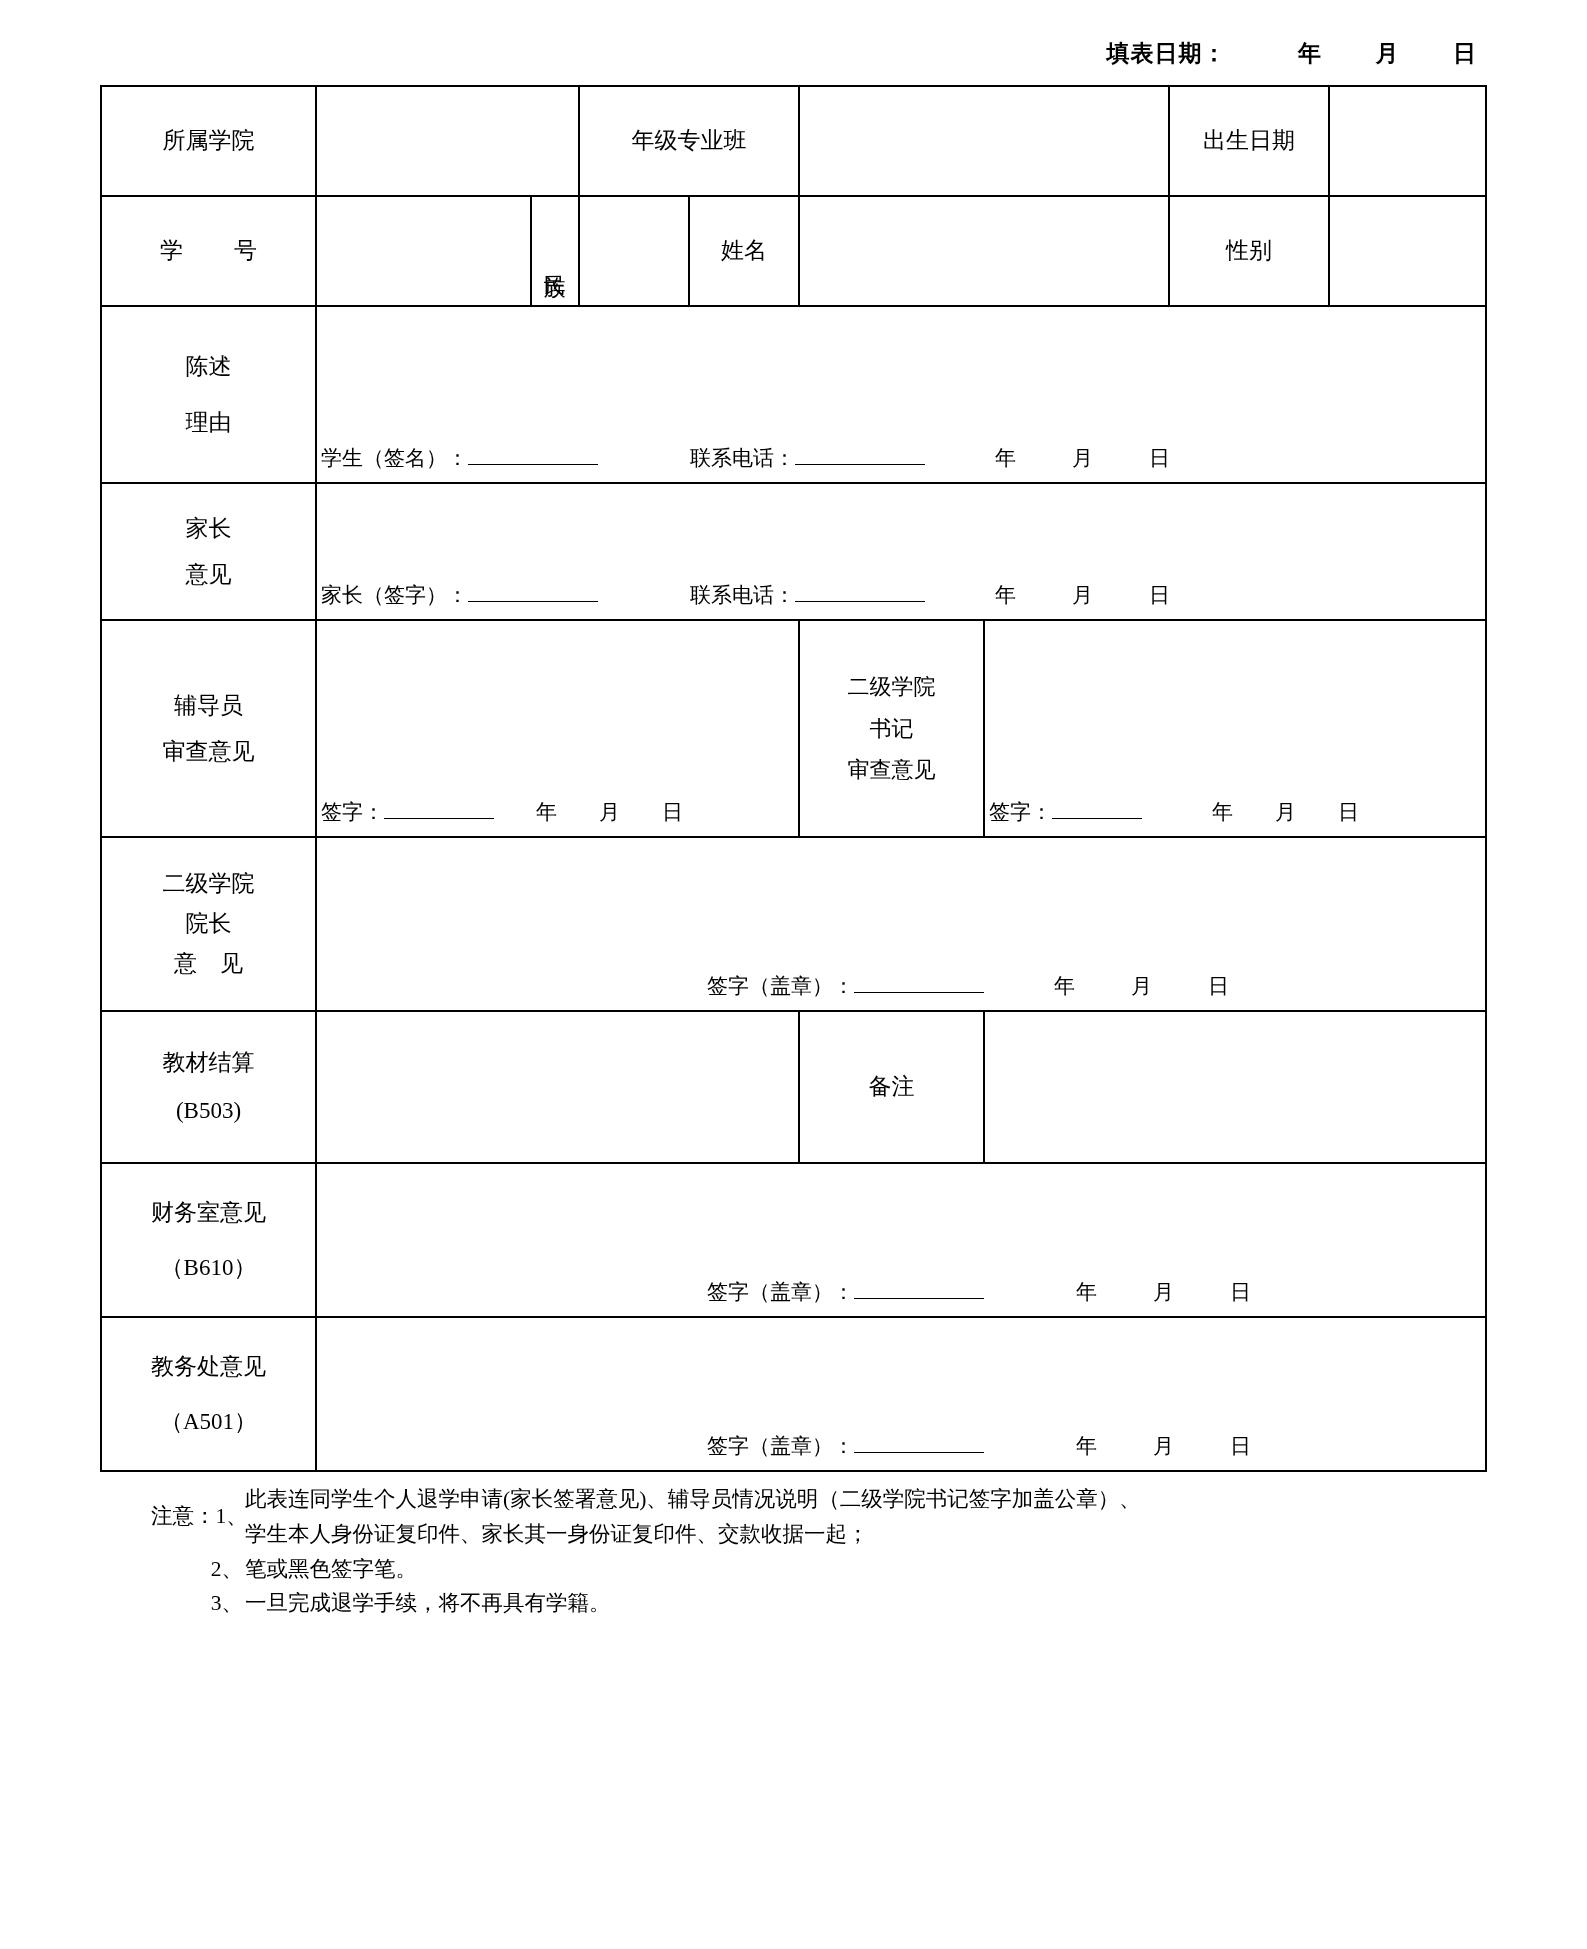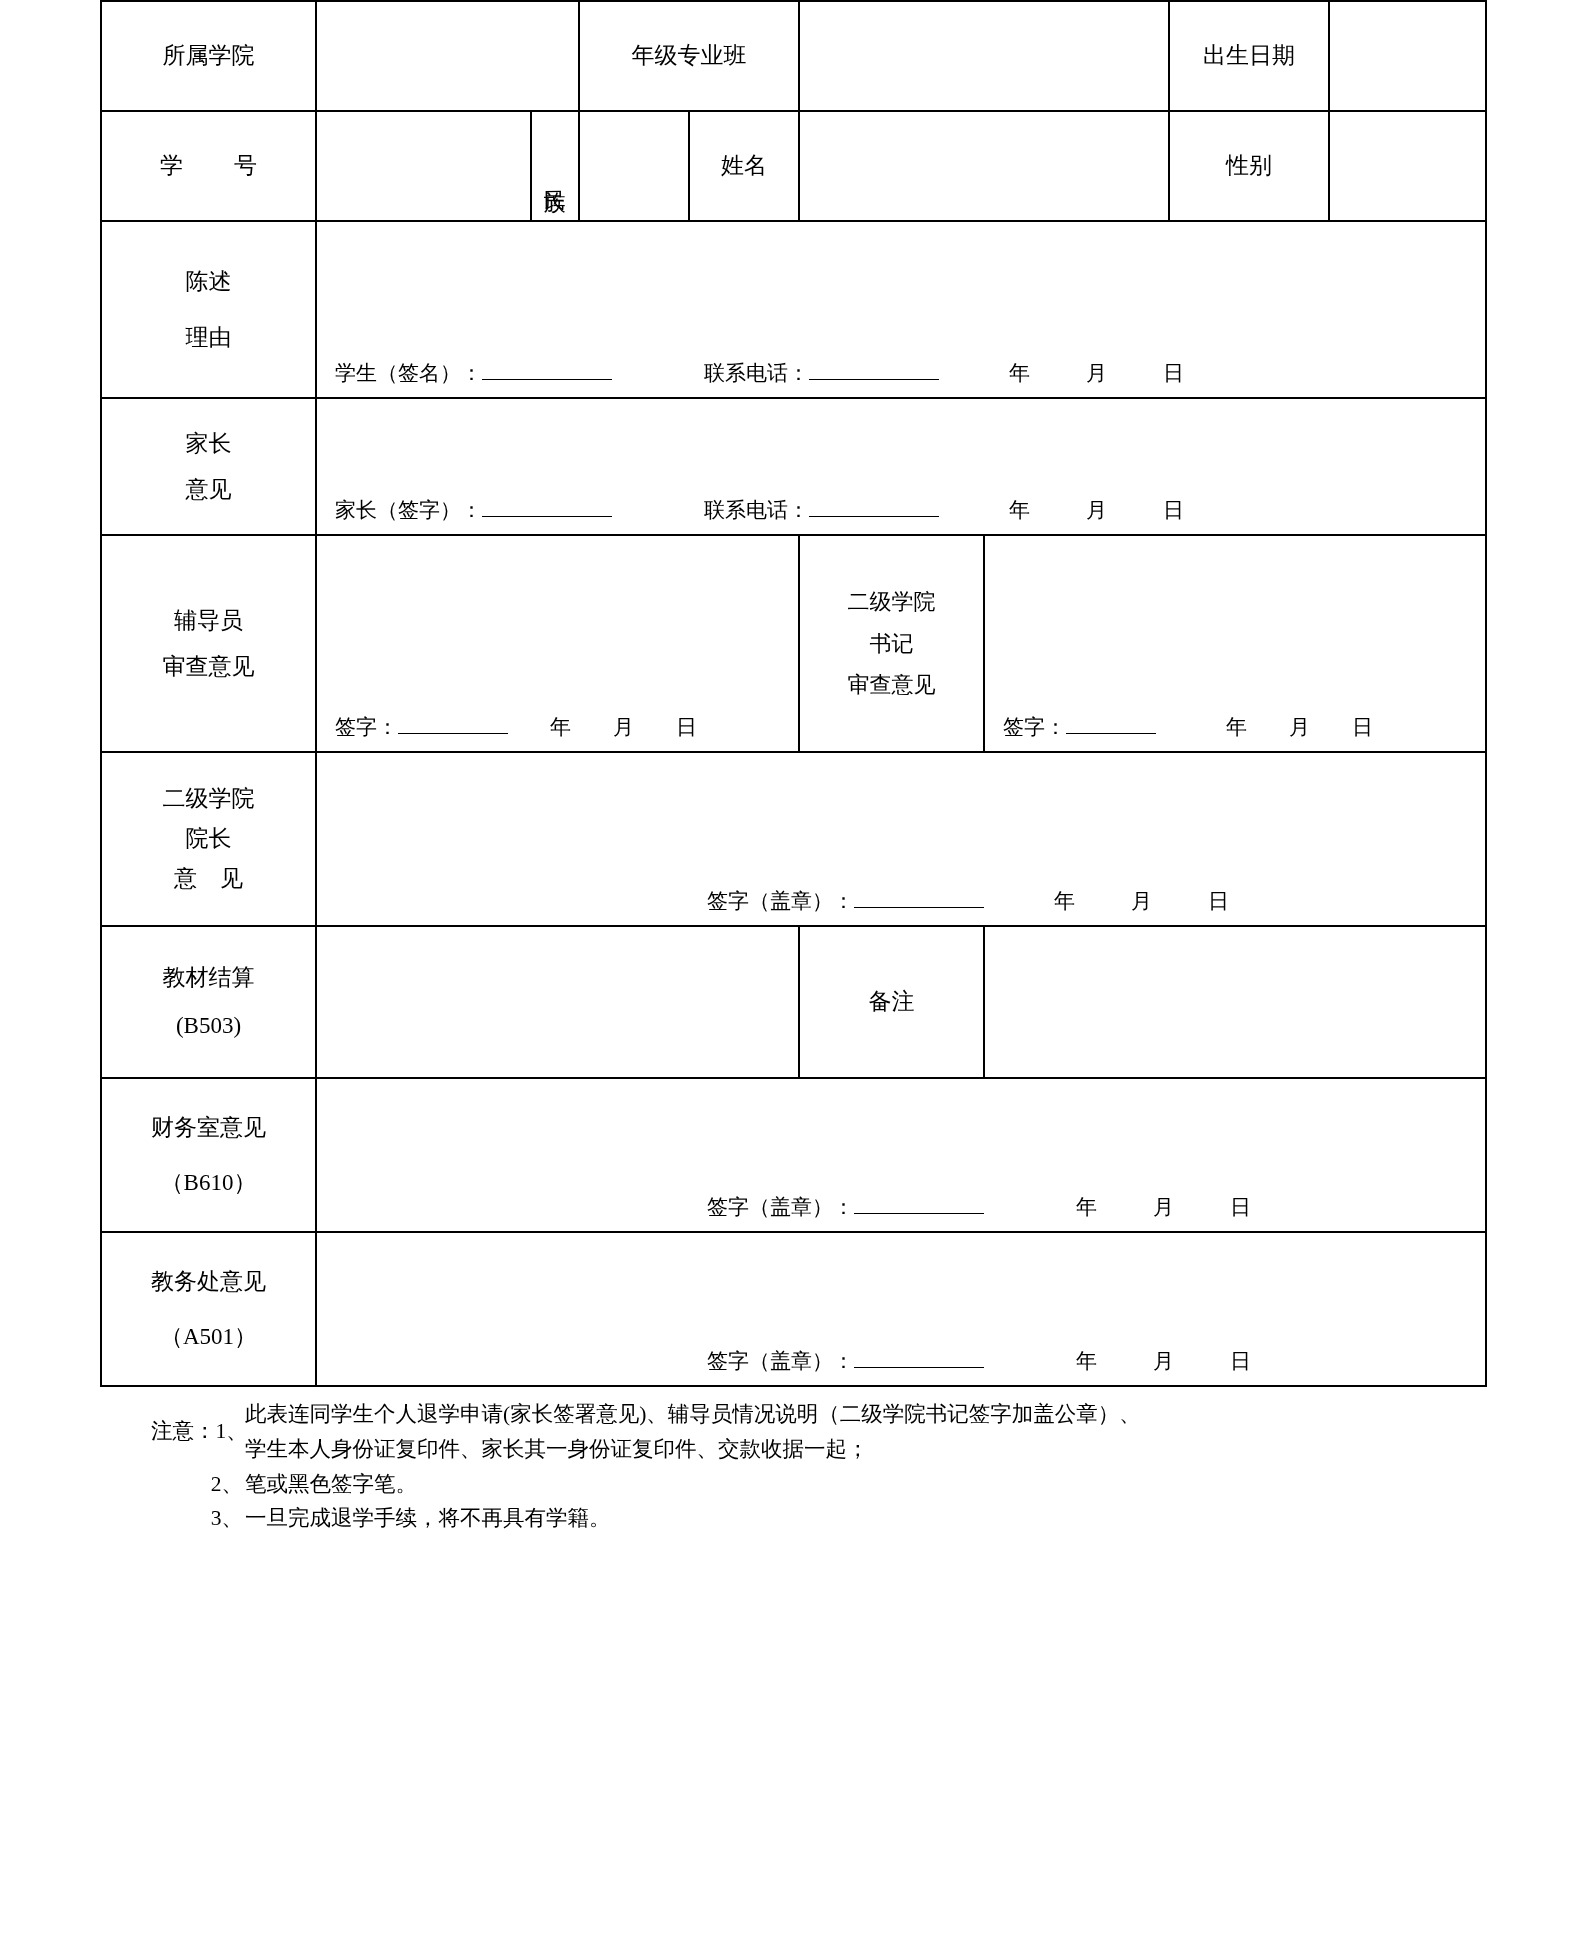--- a/index.html
+++ b/index.html
@@ -62,21 +62,21 @@
   .lbl-sp { letter-spacing: 14px; text-indent: 14px; }
   .vert {
     text-align: center;
     line-height: 1.12;
     font-size: 23px;
     letter-spacing: 0;
   }
   .sign-row {
     font-size: 21px;
     white-space: nowrap;
-    padding-left: 18px;
+    padding-left: 4px;
     padding-bottom: 8px;
   }
   .ul {
     display: inline-block;
     border-bottom: 1px solid #000;
     height: 19px;
   }
   .ul-110 { width: 110px; }
   .ul-130 { width: 130px; }
   .ul-90 { width: 90px; }
@@ -112,20 +112,29 @@
   }
   .note-num.first { width: 92px; }
   .note-body { flex: 1 1 auto; }
 </style>
 </head>
 <body>
 
 <div class="page">
 
 
+  <div class="date-line">
+    <span>填表日期：</span>
+    <span class="gap1"></span>
+    <span>年</span>
+    <span class="gap2"></span>
+    <span>月</span>
+    <span class="gap3"></span>
+    <span>日</span>
+  </div>
 
   <table class="form">
     <colgroup>
       <col style="width:215px">
       <col style="width:215px">
       <col style="width:48px">
       <col style="width:110px">
       <col style="width:110px">
       <col style="width:185px">
       <col style="width:185px">

